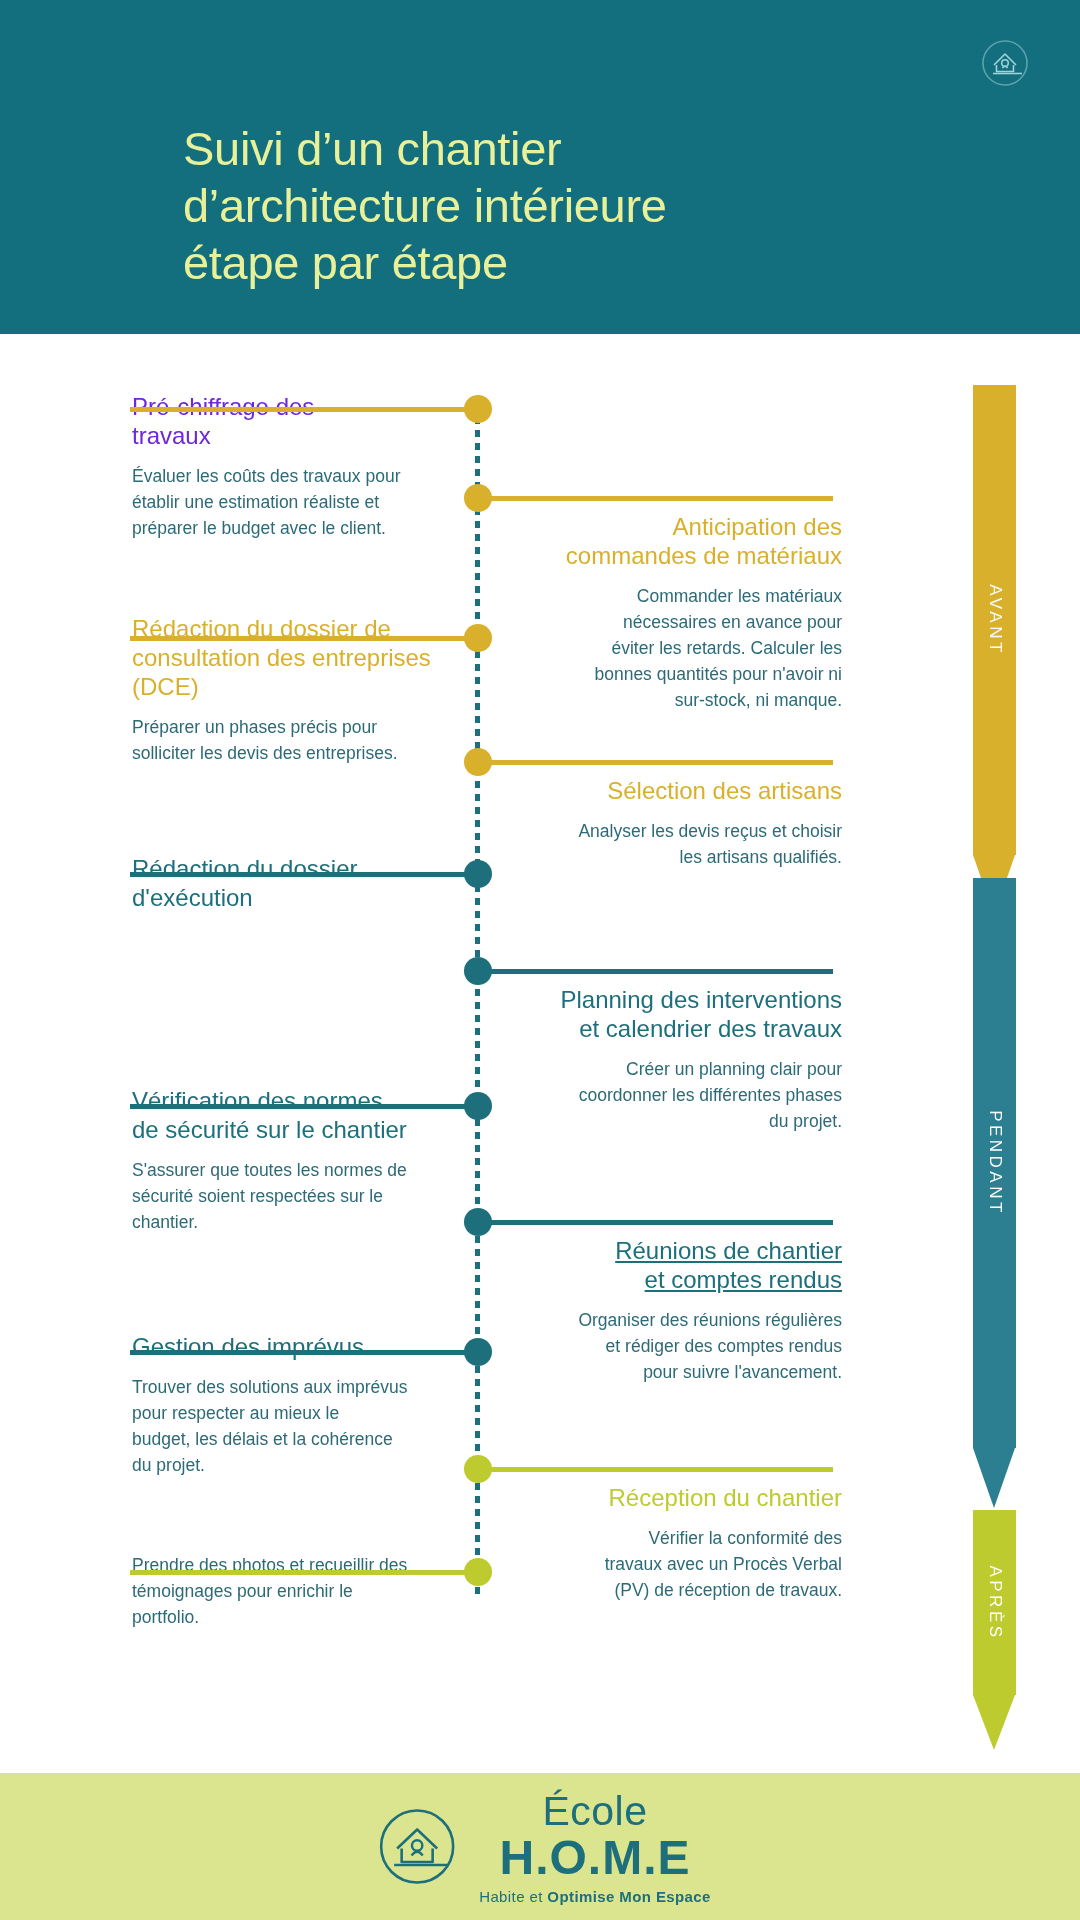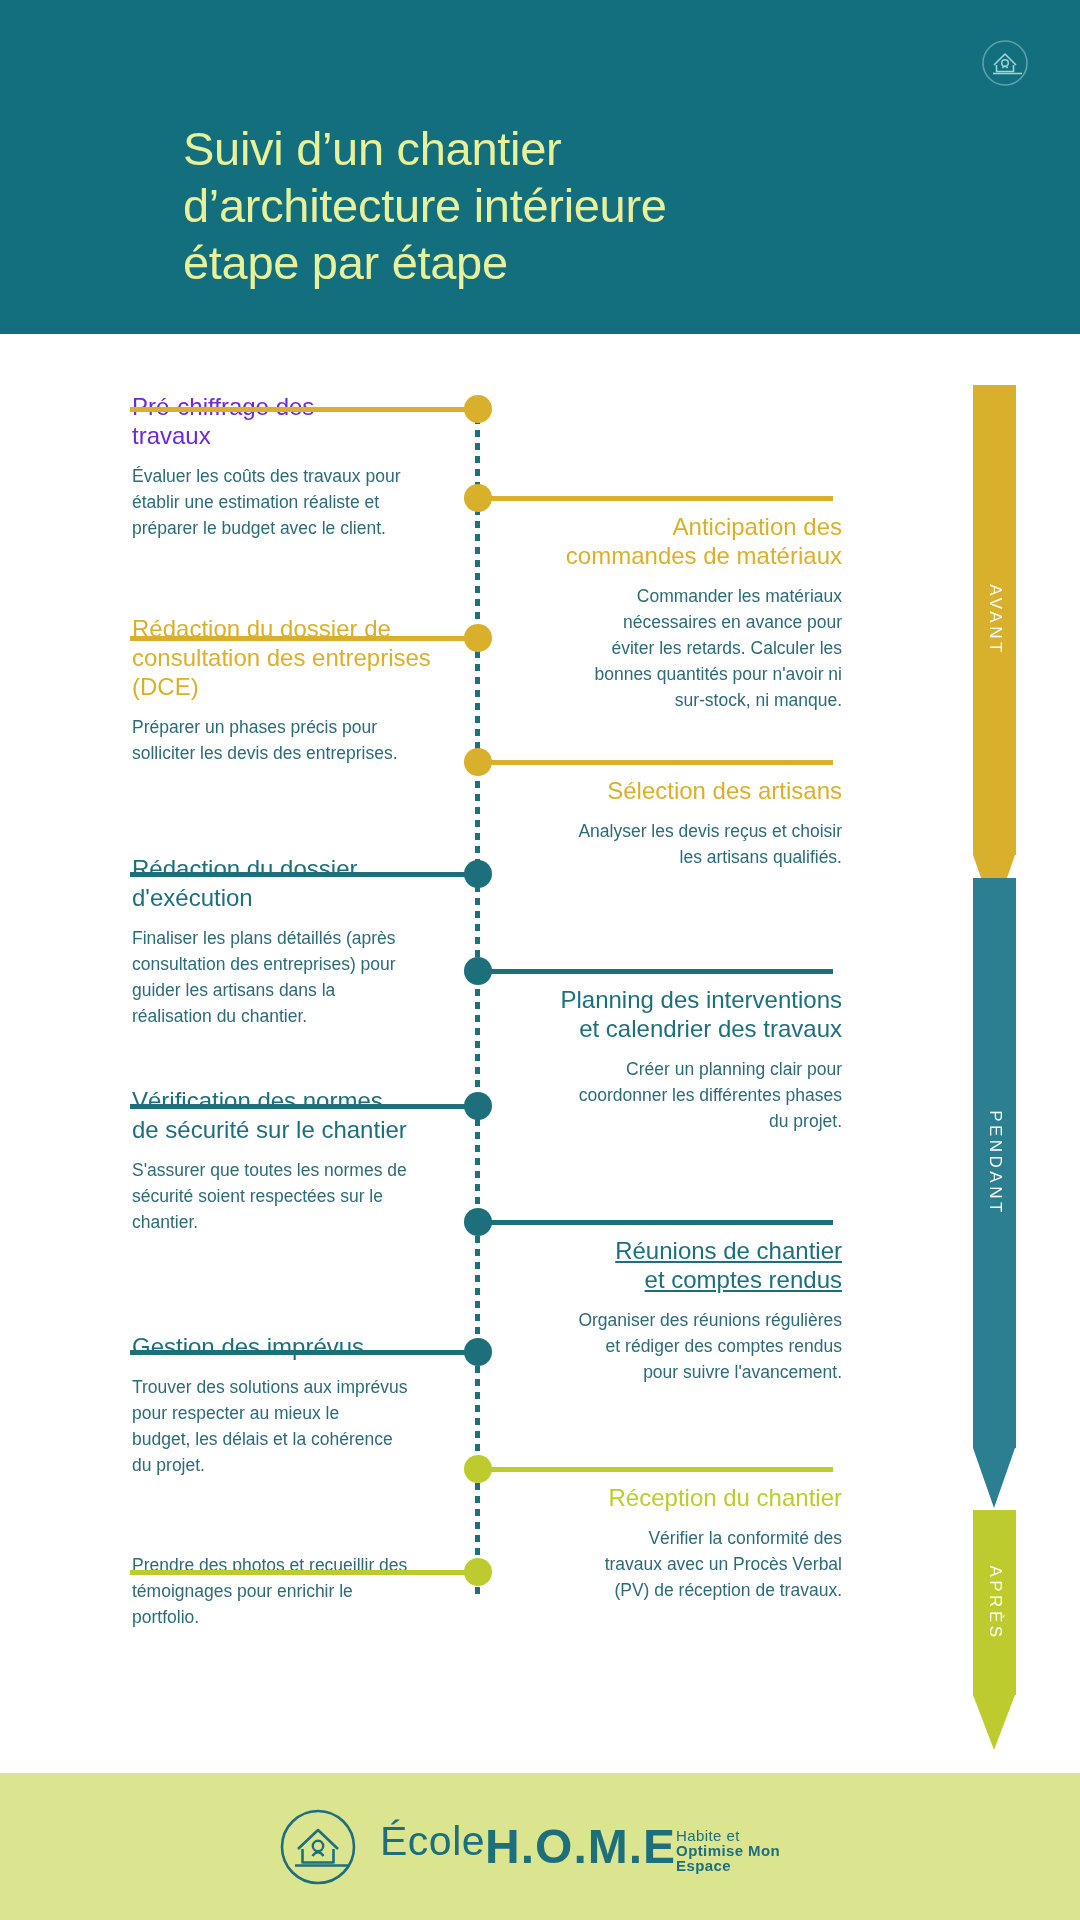--- a/index.html
+++ b/index.html
@@ -96,21 +96,21 @@
   .footer {
     position:absolute; left:0; top:1773px; width:1080px; height:147px;
     background:#dbe58f;
   }
   .footer-inner {
     position:absolute; left:50%; top:50%;
     transform:translate(-50%,-50%);
     display:flex; align-items:center; gap:14px;
   }
   .footer-logo { width:96px; height:96px; flex:0 0 auto; }
-  .footer-text { display:flex; flex-direction:row; line-height:1; }
+  .footer-text { display:flex; flex-direction:column; line-height:1;align-items:center; }
   .f-ecole {
     font-size:41px; color:#1d6f7c; font-weight:400;
     letter-spacing:0.5px;
   }
   .f-home {
     font-size:48px; color:#1d6f7c; font-weight:700;
     letter-spacing:1px; margin-top:2px;
   }
   .f-tag {
     font-size:15px; color:#1d6f7c; margin-top:7px; letter-spacing:0.4px;
@@ -186,24 +186,20 @@
 solliciter les devis des entreprises.</div>
     </div>
     <div class="item right" style="top: 776px;">
       <div class="title" style="color: rgb(217, 176, 43);"> Sélection des artisans</div>
       <div class="desc">Analyser les devis reçus et choisir
 les artisans qualifiés.</div>
     </div>
     <div class="item left" style="top: 854px;">
       <div class="title" style="color: rgb(29, 111, 124);">Rédaction du dossier
 d'exécution</div>
-      <div class="desc">Finaliser les plans détaillés (après
-consultation des entreprises) pour
-guider les artisans dans la
-réalisation du chantier.</div>
     </div>
     <div class="item right" style="top: 985px;">
       <div class="title" style="color: rgb(29, 111, 124);">Planning des interventions
 et calendrier des travaux</div>
       <div class="desc">Créer un planning clair pour
 coordonner les différentes phases
 du projet.</div>
     </div>
     <div class="item left" style="top: 1086px;">
       <div class="title" style="color: rgb(29, 111, 124);">Vérification des normes

